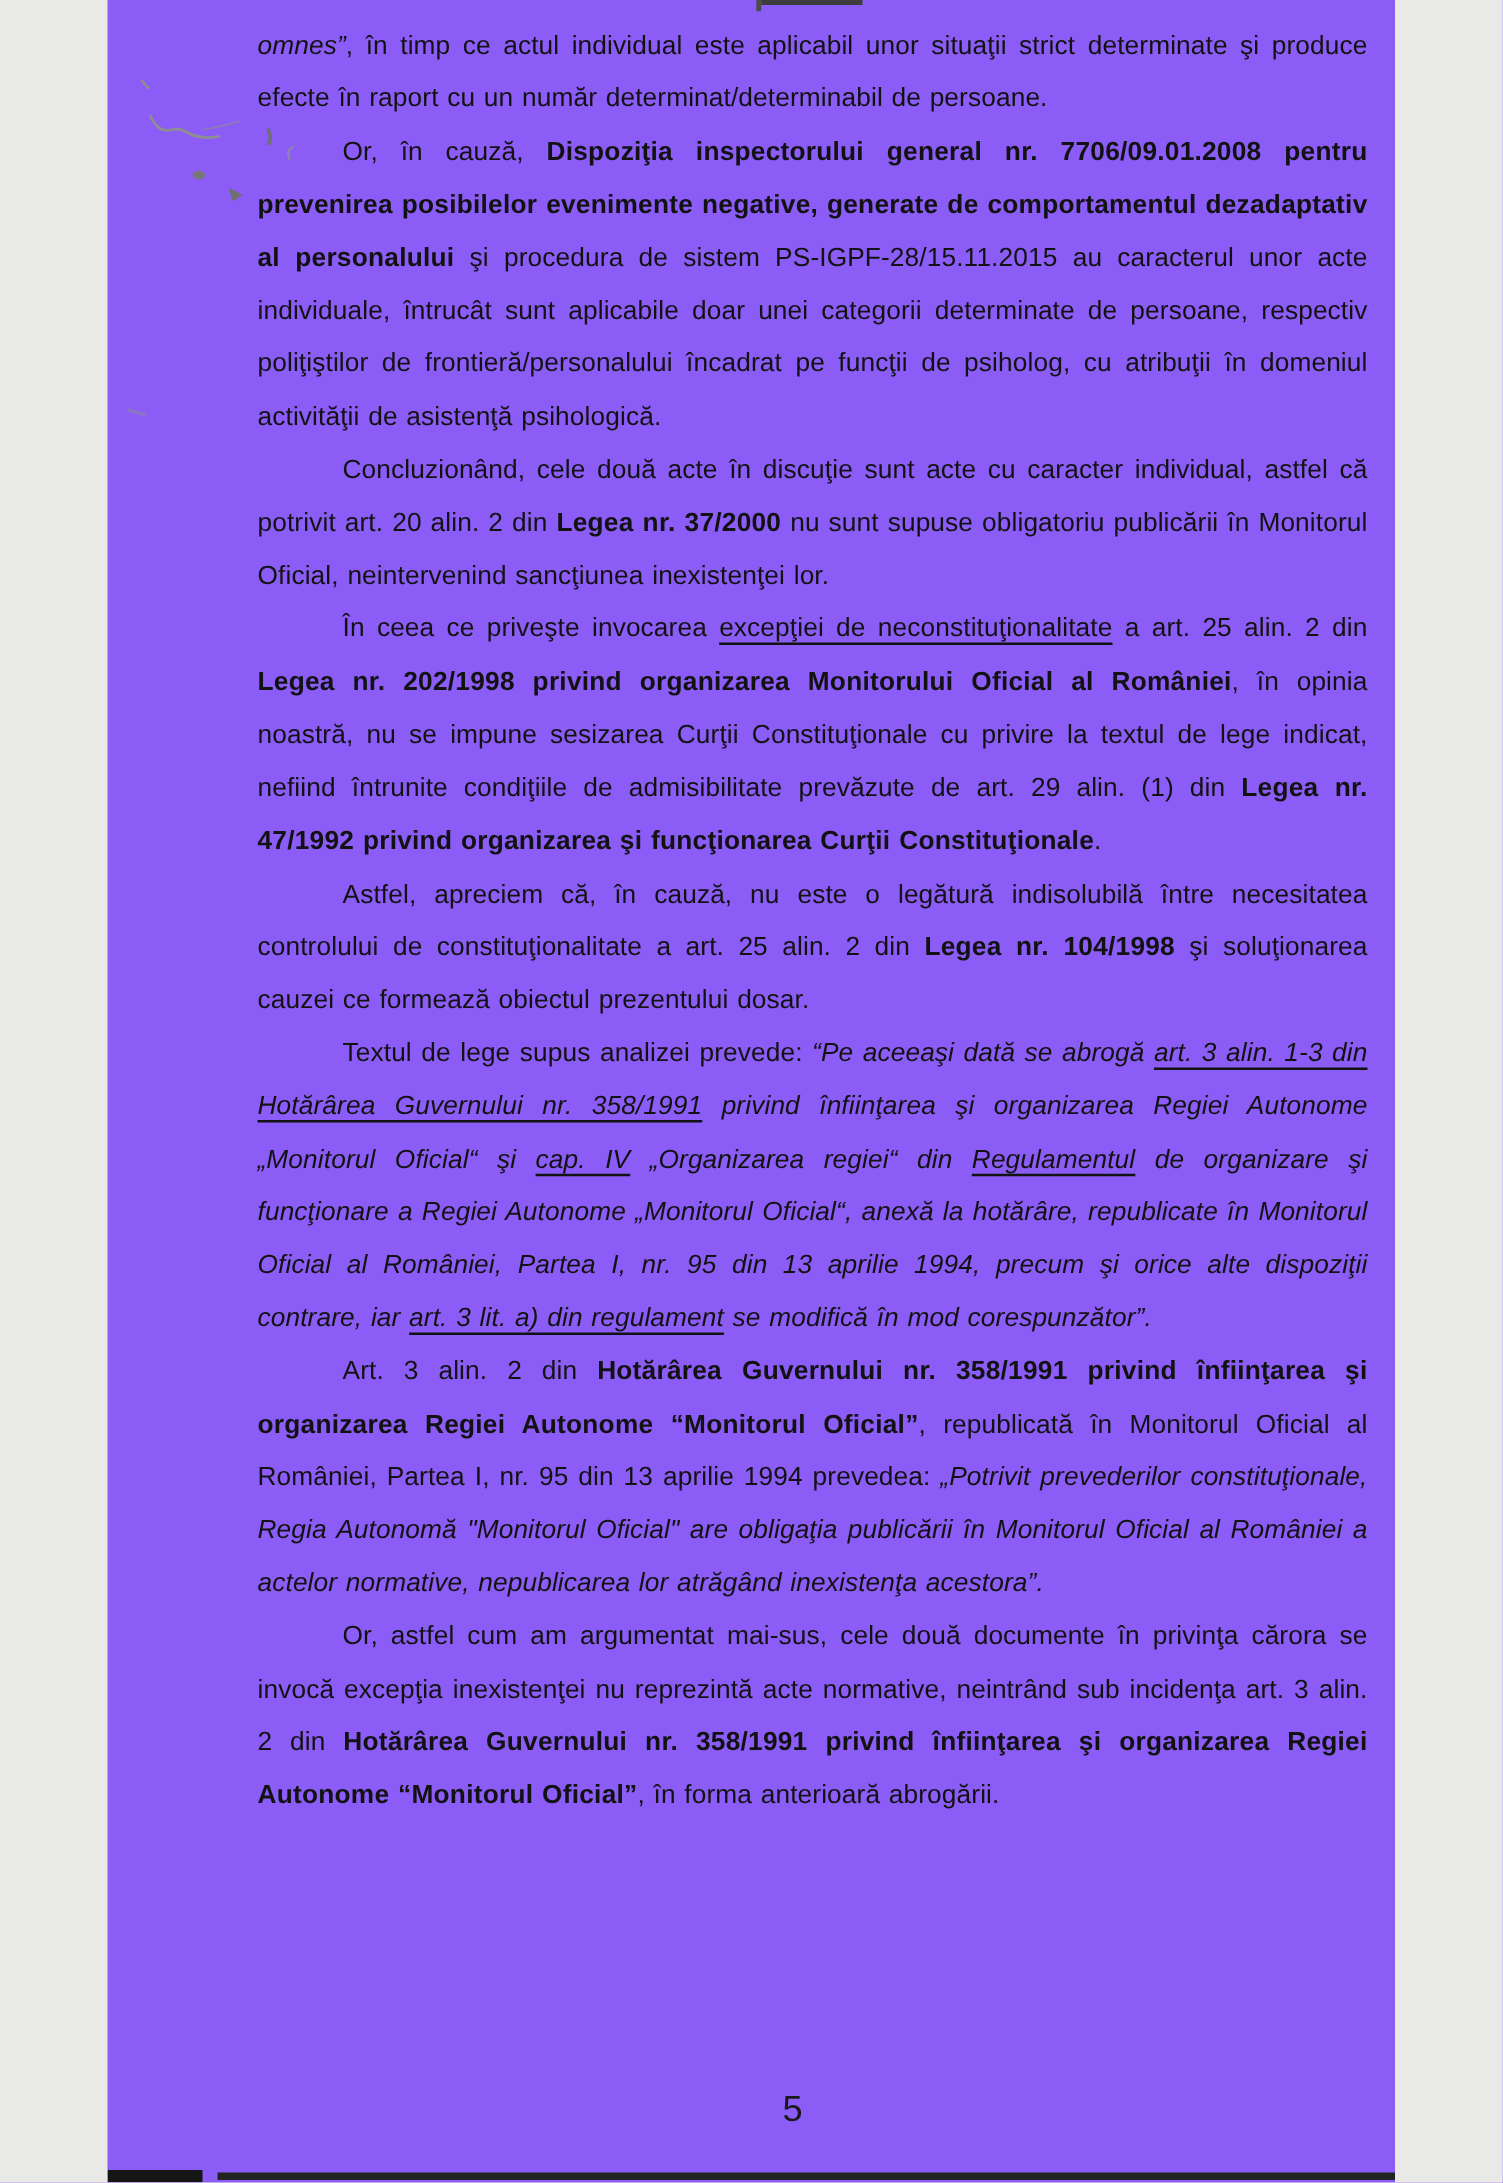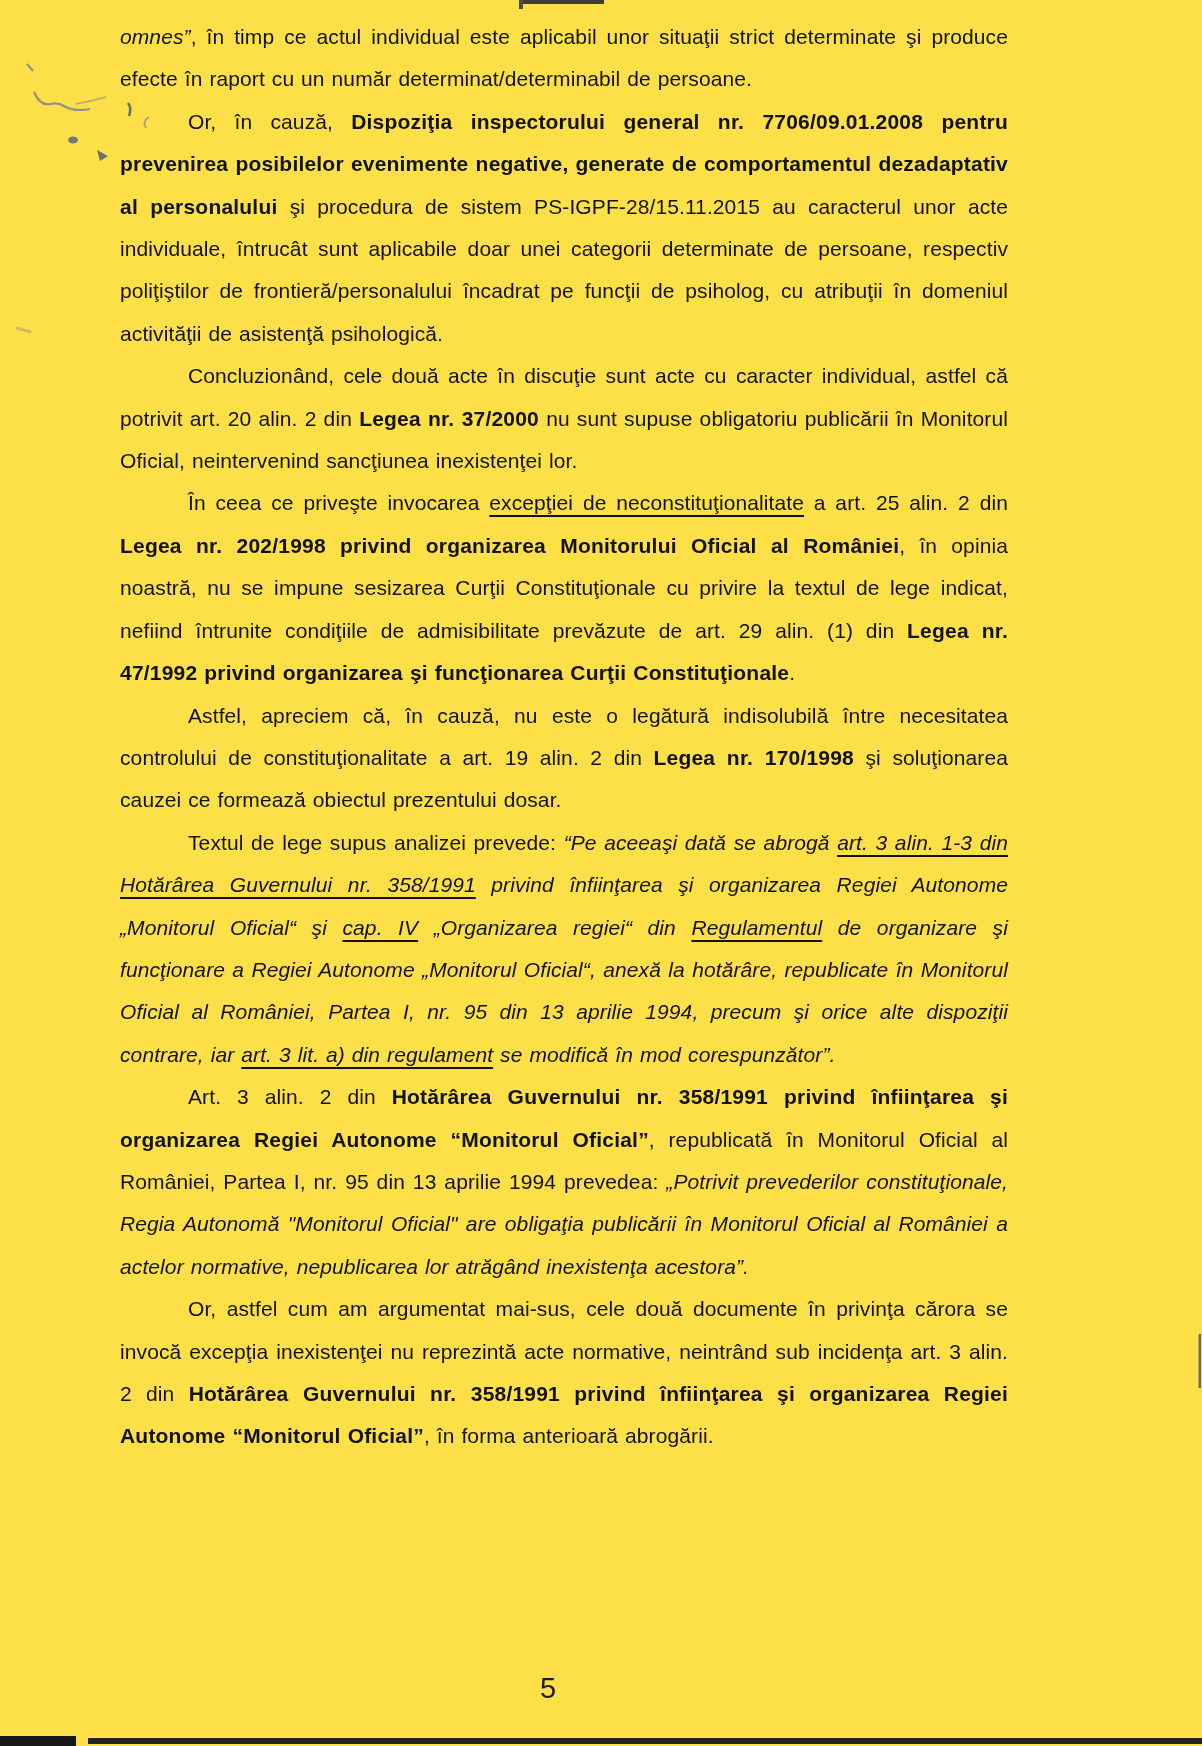--- a/index.html
+++ b/index.html
@@ -2,24 +2,24 @@
 <html><head>
 <meta charset="utf-8">
 <style>
   html, body {
     margin: 0;
     padding: 0;
     background: #e9e9e7;
   }
   .page {
     position: relative;
-    width: 1202px;
+    width: 1030px;
     height: 1746px;
     margin: 0 auto;
-    background: #fde047;
+    background: #8b5cf6;
     overflow: hidden;
     font-family: "Liberation Sans", sans-serif;
     color: #121212;
   }
   .content {
     position: absolute;
     left: 120px;
     top: 16px;
     width: 888px;
     font-size: 21px;
@@ -80,21 +80,21 @@
       <rect x="0" y="1736" width="76" height="10" fill="#161616"></rect>
       <rect x="88" y="1738" width="1114" height="6" fill="#20261f"></rect>
     </g>
   </svg>
 
   <div class="content" id="document-body">
       <p class="no-indent"><span class="seg-italic">omnes”</span><span class="seg-normal">, în timp ce actul individual este aplicabil unor situaţii strict determinate şi produce efecte în raport cu un număr determinat/determinabil de persoane.</span></p>
       <p><span class="seg-normal">Or, în cauză, </span><span class="seg-bold">Dispoziţia inspectorului general nr. 7706/09.01.2008 pentru prevenirea posibilelor evenimente negative, generate de comportamentul dezadaptativ al personalului</span><span class="seg-normal"> şi procedura de sistem PS-IGPF-28/15.11.2015 au caracterul unor acte individuale, întrucât sunt aplicabile doar unei categorii determinate de persoane, respectiv poliţiştilor de frontieră/personalului încadrat pe funcţii de psiholog, cu atribuţii în domeniul activităţii de asistenţă psihologică.</span></p>
       <p><span class="seg-normal">Concluzionând, cele două acte în discuţie sunt acte cu caracter individual, astfel că potrivit art. 20 alin. 2 din </span><span class="seg-bold">Legea nr. 37/2000</span><span class="seg-normal"> nu sunt supuse obligatoriu publicării în Monitorul Oficial, neintervenind sancţiunea inexistenţei lor.</span></p>
       <p><span class="seg-normal">În ceea ce priveşte invocarea </span><span class="seg-underline">excepţiei de neconstituţionalitate</span><span class="seg-normal"> a art. 25 alin. 2 din </span><span class="seg-bold">Legea nr. 202/1998 privind organizarea Monitorului Oficial al României</span><span class="seg-normal">, în opinia noastră, nu se impune sesizarea Curţii Constituţionale cu privire la textul de lege indicat, nefiind întrunite condiţiile de admisibilitate prevăzute de art. 29 alin. (1) din </span><span class="seg-bold">Legea nr. 47/1992 privind organizarea şi funcţionarea Curţii Constituţionale</span><span class="seg-normal">.</span></p>
-      <p><span class="seg-normal">Astfel, apreciem că, în cauză, nu este o legătură indisolubilă între necesitatea controlului de constituţionalitate a art. 19 alin. 2 din </span><span class="seg-bold">Legea nr. 170/1998</span><span class="seg-normal"> şi soluţionarea cauzei ce formează obiectul prezentului dosar.</span></p>
+      <p><span class="seg-normal">Astfel, apreciem că, în cauză, nu este o legătură indisolubilă între necesitatea controlului de constituţionalitate a art. 25 alin. 2 din </span><span class="seg-bold">Legea nr. 104/1998</span><span class="seg-normal"> şi soluţionarea cauzei ce formează obiectul prezentului dosar.</span></p>
       <p><span class="seg-normal">Textul de lege supus analizei prevede: </span><span class="seg-italic">“Pe aceeaşi dată se abrogă </span><span class="seg-italic seg-underline">art. 3 alin. 1-3 din Hotărârea Guvernului nr. 358/1991</span><span class="seg-italic"> privind înfiinţarea şi organizarea Regiei Autonome „Monitorul Oficial“ şi </span><span class="seg-italic seg-underline">cap. IV</span><span class="seg-italic"> „Organizarea regiei“ din </span><span class="seg-italic seg-underline">Regulamentul</span><span class="seg-italic"> de organizare şi funcţionare a Regiei Autonome „Monitorul Oficial“, anexă la hotărâre, republicate în Monitorul Oficial al României, Partea I, nr. 95 din 13 aprilie 1994, precum şi orice alte dispoziţii contrare, iar </span><span class="seg-italic seg-underline">art. 3 lit. a) din regulament</span><span class="seg-italic"> se modifică în mod corespunzător”.</span></p>
       <p><span class="seg-normal">Art. 3 alin. 2 din </span><span class="seg-bold">Hotărârea Guvernului nr. 358/1991 privind înfiinţarea şi organizarea Regiei Autonome “Monitorul Oficial”</span><span class="seg-normal">, republicată în Monitorul Oficial al României, Partea I, nr. 95 din 13 aprilie 1994 prevedea: </span><span class="seg-italic">„Potrivit prevederilor constituţionale, Regia Autonomă "Monitorul Oficial" are obligaţia publicării în Monitorul Oficial al României a actelor normative, nepublicarea lor atrăgând inexistenţa acestora”.</span></p>
       <p><span class="seg-normal">Or, astfel cum am argumentat mai-sus, cele două documente în privinţa cărora se invocă excepţia inexistenţei nu reprezintă acte normative, neintrând sub incidenţa art. 3 alin. 2 din </span><span class="seg-bold">Hotărârea Guvernului nr. 358/1991 privind înfiinţarea şi organizarea Regiei Autonome “Monitorul Oficial”</span><span class="seg-normal">, în forma anterioară abrogării.</span></p>
     </div>
 
   <div class="page-number">5</div>
 
 </div>
 
 </body></html>

